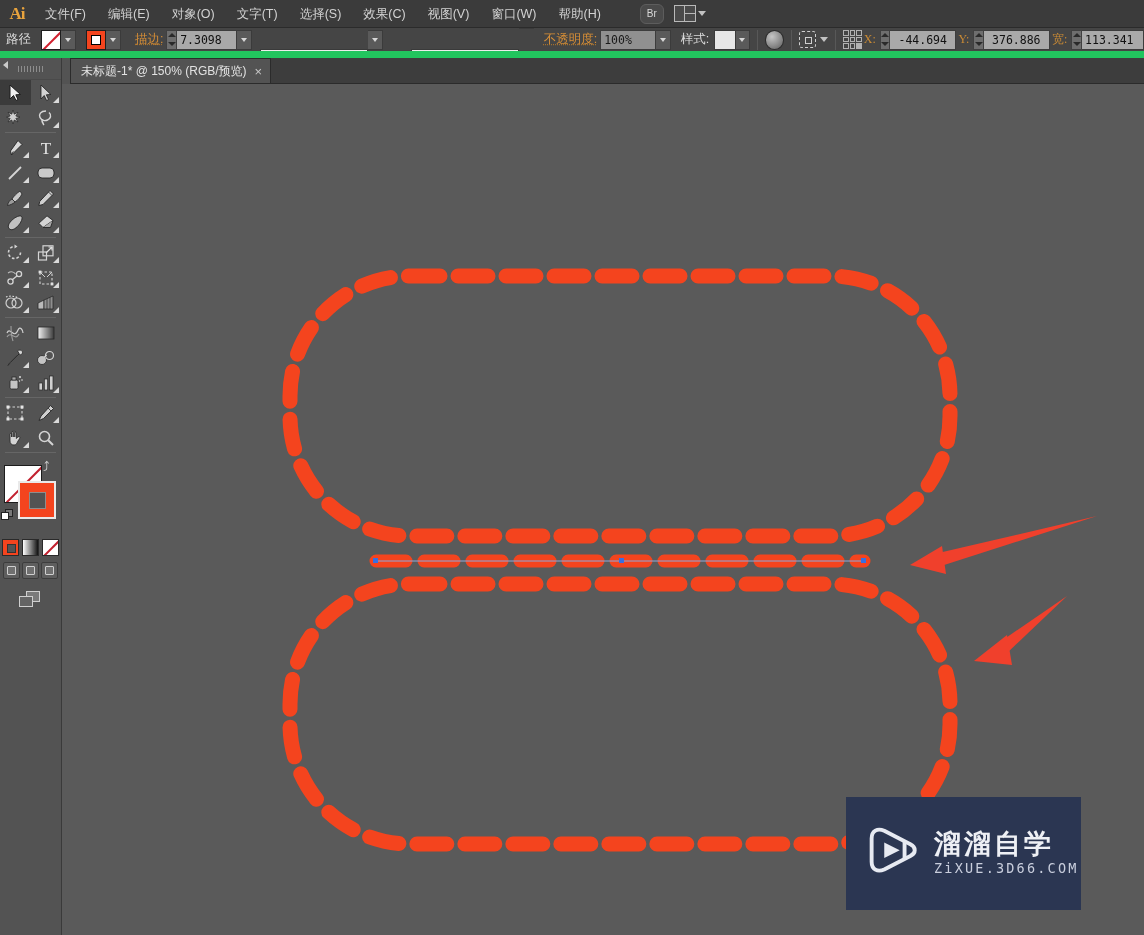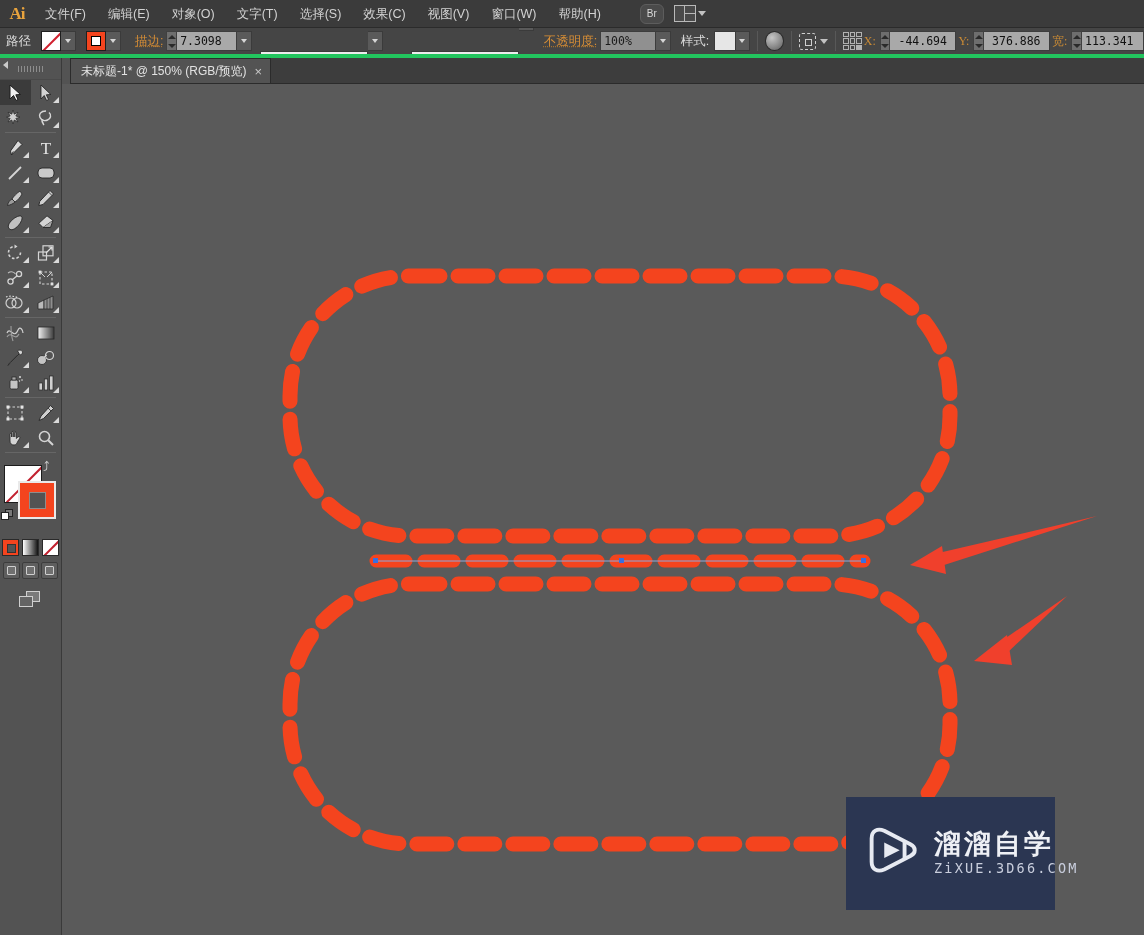--- a/index.html
+++ b/index.html
@@ -51,21 +51,21 @@
   }
   .tri-down {
     width: 0; height: 0; border-left: 4px solid transparent; border-right: 4px solid transparent;
     border-top: 5px solid #c2c2c2;
   }
 
   
   .controlbar {
     position: absolute; left: 0; top: 28px; width: 1144px; height: 30px;
     background: #454545;
-    border-bottom: 4px solid #22c55e;
+    border-bottom: 7px solid #22c55e;
     display: flex; align-items: center; padding-left: 6px;
     overflow: hidden;
   }
   .cb-label { color: #dcdcdc; font-size: 12.5px; margin-right: 10px; white-space: nowrap; }
   .cb-label.orange { color: #d98f36; text-decoration: underline dotted #a5702c; margin-right: 3px; }
   .cb-sep { width: 1px; height: 20px; background: #343434; margin: 0 7px; border-right: 1px solid #585858; }
 
   .swatch-group { display: flex; align-items: center; margin-right: 4px; }
   .swatch {
     width: 20px; height: 20px; border: 1px solid #1f1f1f;
@@ -234,21 +234,21 @@
 
   
   .canvas {
     position: absolute; left: 62px; top: 84px; width: 1082px; height: 851px;
     background: #5a5a5a; overflow: hidden;
   }
   .art { position: absolute; left: 0; top: 0; width: 1082px; height: 851px; }
 
   
   .watermark {
-    position: absolute; left: 784px; top: 713px; width: 209px; height: 113px;
+    position: absolute; left: 784px; top: 713px; width: 235px; height: 113px;
     background: #2b3652; display: flex; align-items: center; padding-left: 14px; gap: 12px;
   }
   .wm-logo { width: 62px; height: 62px; flex: 0 0 62px; }
   .wm-txt { display: flex; flex-direction: column; gap: 4px; }
   .wm-cn { color: #eef0f5; font-size: 27px; letter-spacing: 3px; line-height: 1; font-weight: bold; }
   .wm-en { color: #c9cedd; font-size: 13.5px; letter-spacing: 2.2px; line-height: 1;
            font-family: "DejaVu Sans Mono", monospace; }
 </style>
 </head>
 <body>

